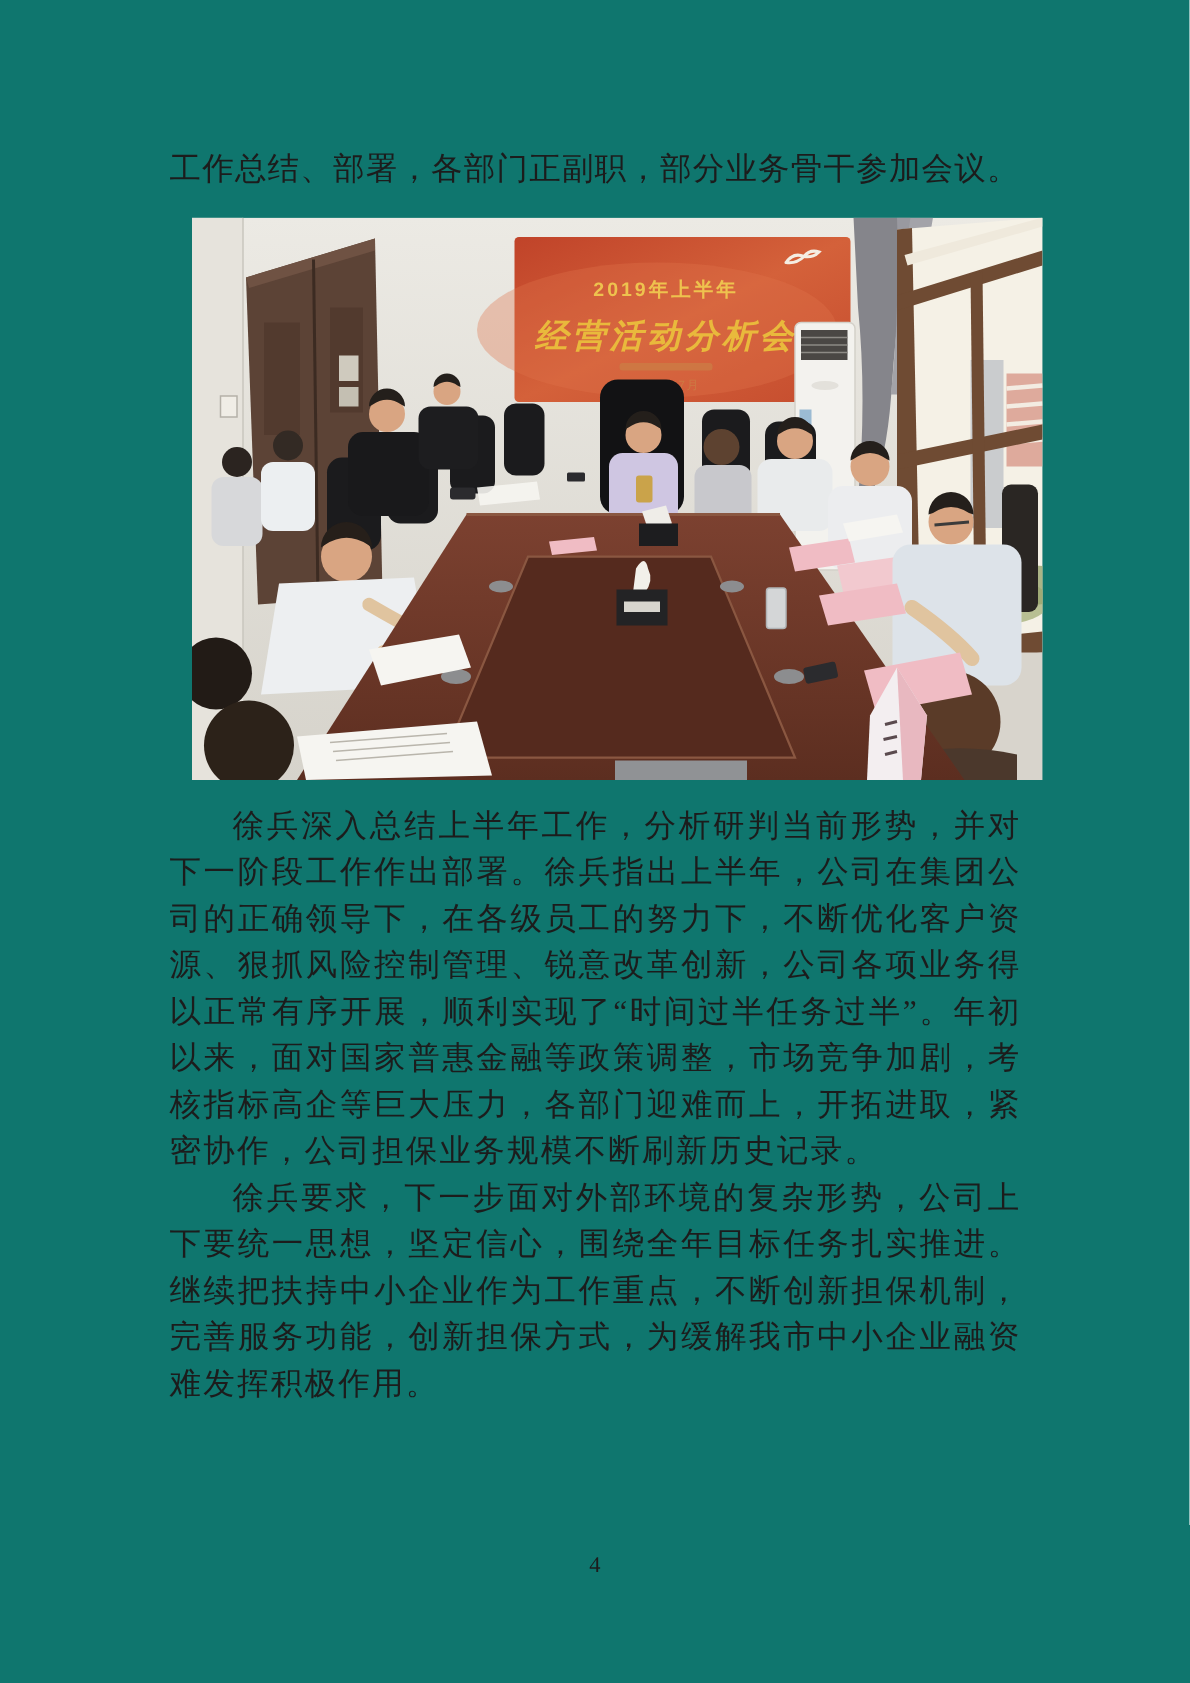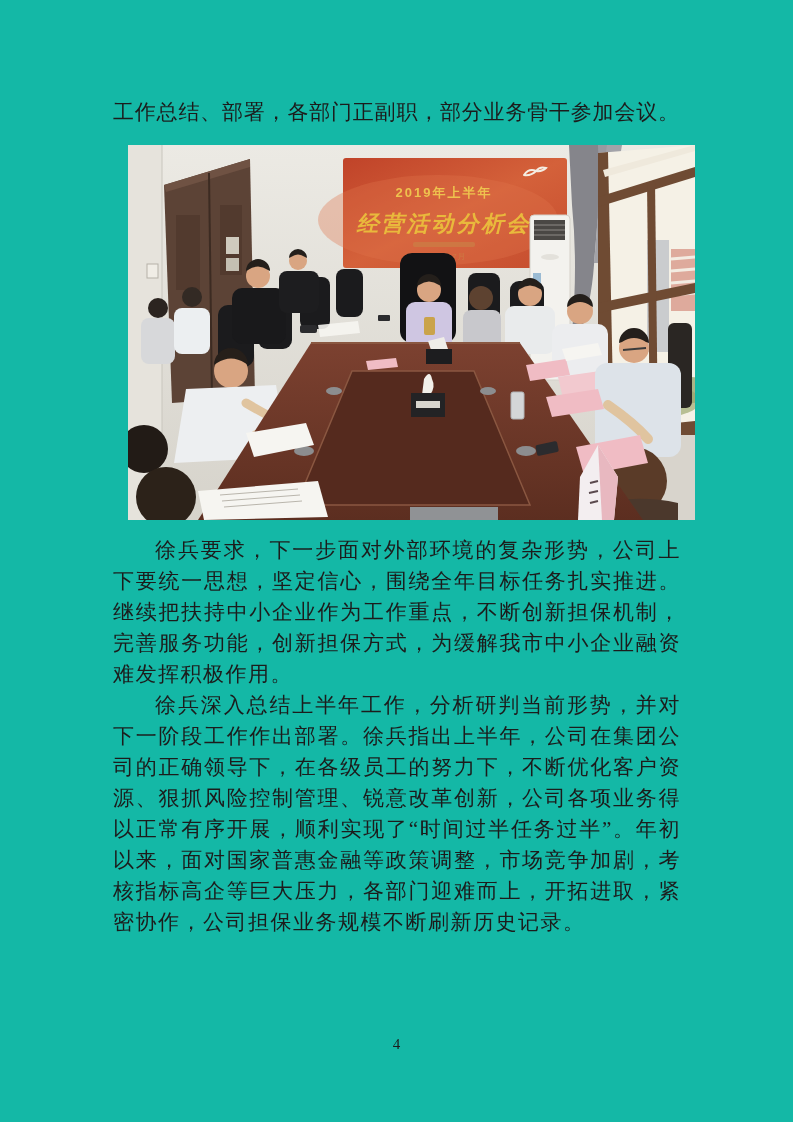--- a/index.html
+++ b/index.html
@@ -1,19 +1,19 @@
 <!DOCTYPE html>
 <html><head>
 <meta charset="utf-8">
 <style>
   html,body{margin:0;padding:0;background:#ffffff;}
   body{width:793px;height:1122px;overflow:hidden;
        font-family:"Liberation Serif","DejaVu Serif",serif;color:#1c1c1c;}
   .page{position:relative;width:793px;height:1122px;box-sizing:border-box;
-        padding:97px 112px 0 113px;background:#14b8a6;}
+        padding:97px 112px 0 113px;background:#0f766e;}
   .intro{margin:0;font-size:21px;line-height:31px;letter-spacing:0.8px;
          text-align:justify;}
   .photo-wrap{width:638px;height:375px;margin:17px 0 15px 15px;overflow:hidden;}
   .photo-wrap svg{display:block;}
   .body-text p{margin:0;font-size:21px;line-height:31px;letter-spacing:1.5px;
                text-indent:2em;text-align:justify;}
   .page-number{position:absolute;left:0;top:1036px;width:793px;
                text-align:center;font-size:15px;letter-spacing:0;}
   .slide-year{font-family:"Liberation Sans","DejaVu Sans",sans-serif;
               font-weight:bold;letter-spacing:2px;}
@@ -234,18 +234,18 @@
           <polygon points="452,332 470,300 490,332 486,375 450,375" fill="#f3eef0"></polygon>
           <polygon points="470,300 490,332 486,375 474,375" fill="#e8b8c0"></polygon>
           <path d="M462 338 l8 -2 M461 348 l9 -2 M462 358 l8 -2" stroke="#5a4a4e" stroke-width="2"></path>
         </g>
         <rect x="282" y="362" width="88" height="13" fill="#909295"></rect>
       </g>
     </svg>
   </figure>
 
   <div class="body-text">
+    <p>徐兵深入总结上半年工作，分析研判当前形势，并对下一阶段工作作出部署。徐兵指出上半年，公司在集团公司的正确领导下，在各级员工的努力下，不断优化客户资源、狠抓风险控制管理、锐意改革创新，公司各项业务得以正常有序开展，顺利实现了“时间过半任务过半”。年初以来，面对国家普惠金融等政策调整，市场竞争加剧，考核指标高企等巨大压力，各部门迎难而上，开拓进取，紧密协作，公司担保业务规模不断刷新历史记录。</p>
     <p>徐兵要求，下一步面对外部环境的复杂形势，公司上下要统一思想，坚定信心，围绕全年目标任务扎实推进。继续把扶持中小企业作为工作重点，不断创新担保机制，完善服务功能，创新担保方式，为缓解我市中小企业融资难发挥积极作用。</p>
-    <p>徐兵深入总结上半年工作，分析研判当前形势，并对下一阶段工作作出部署。徐兵指出上半年，公司在集团公司的正确领导下，在各级员工的努力下，不断优化客户资源、狠抓风险控制管理、锐意改革创新，公司各项业务得以正常有序开展，顺利实现了“时间过半任务过半”。年初以来，面对国家普惠金融等政策调整，市场竞争加剧，考核指标高企等巨大压力，各部门迎难而上，开拓进取，紧密协作，公司担保业务规模不断刷新历史记录。</p>
   </div>
 
   <div class="page-number">4</div>
 </div>
 
 </body></html>

